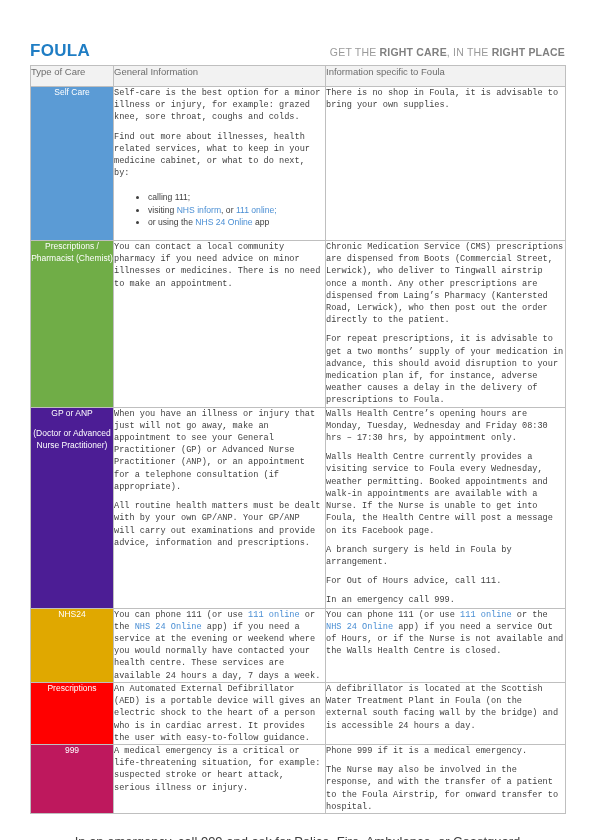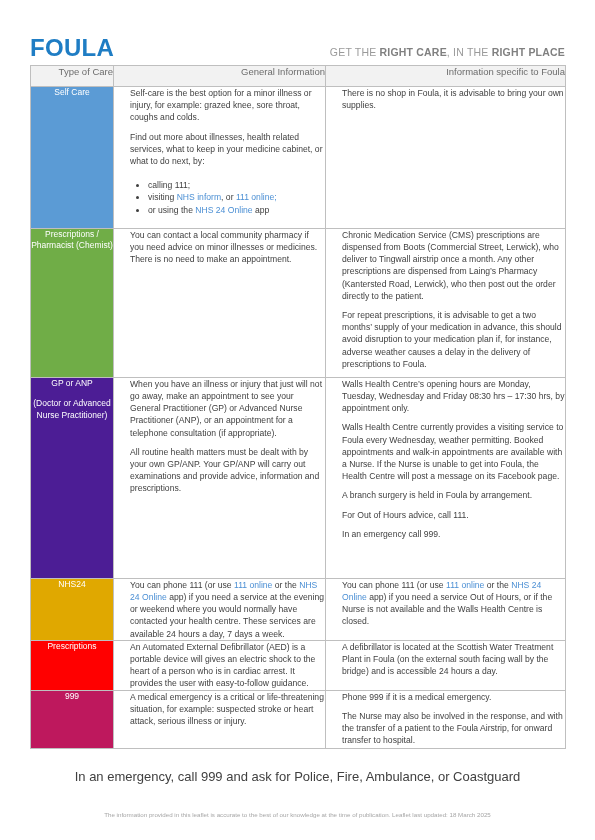--- a/index.html
+++ b/index.html
@@ -24,21 +24,21 @@
   }
   
   .header {
     display: flex;
     align-items: baseline;
     justify-content: space-between;
     height: 30px;
     margin-bottom: 5px;
   }
   .brand {
-    font-size: 24px;
+    font-size: 17px;
     font-weight: bold;
     color: #1F7DC4;
     letter-spacing: 0.3px;
   }
   .tagline {
     font-size: 10.5px;
     color: #9a9a9a;
     letter-spacing: 0.2px;
     white-space: nowrap;
     margin-top: 16px;
@@ -56,21 +56,21 @@
   table.care th, table.care td {
     border: 1px solid #bfbfbf;
     vertical-align: top;
     padding: 0;
   }
   thead th {
     background: #f2f2f2;
     color: #6d6d6d;
     font-weight: normal;
     font-size: 9.5px;
-    text-align: right;
+    text-align: left;
     height: 20px;
     padding: 3px 4px;
     vertical-align: middle;
   }
   col.c1 { width: 83px; }
   col.c2 { width: 212px; }
   col.c3 { width: 240px; }
 
   td.type-cell {
     text-align: center;
@@ -85,21 +85,22 @@
     display: block;
     margin-top: 9px;
   }
   td.body-cell {
     padding: 5px 6px 5px 7px;
     font-size: 8.6px;
     line-height: 1.42;
     color: #3f3f3f;
   }
   td.body-cell p {
-    margin: 0 0 7px 16px;
+    margin: 0 0 7px 0;
+    font-family: Liberation Mono, monospace;
   }
   td.body-cell p:last-child {
     margin-bottom: 0;
   }
   td.body-cell ul {
     margin: 12px;
     padding-left: 22px;
     list-style-type: disc;
   }
   td.body-cell li {

